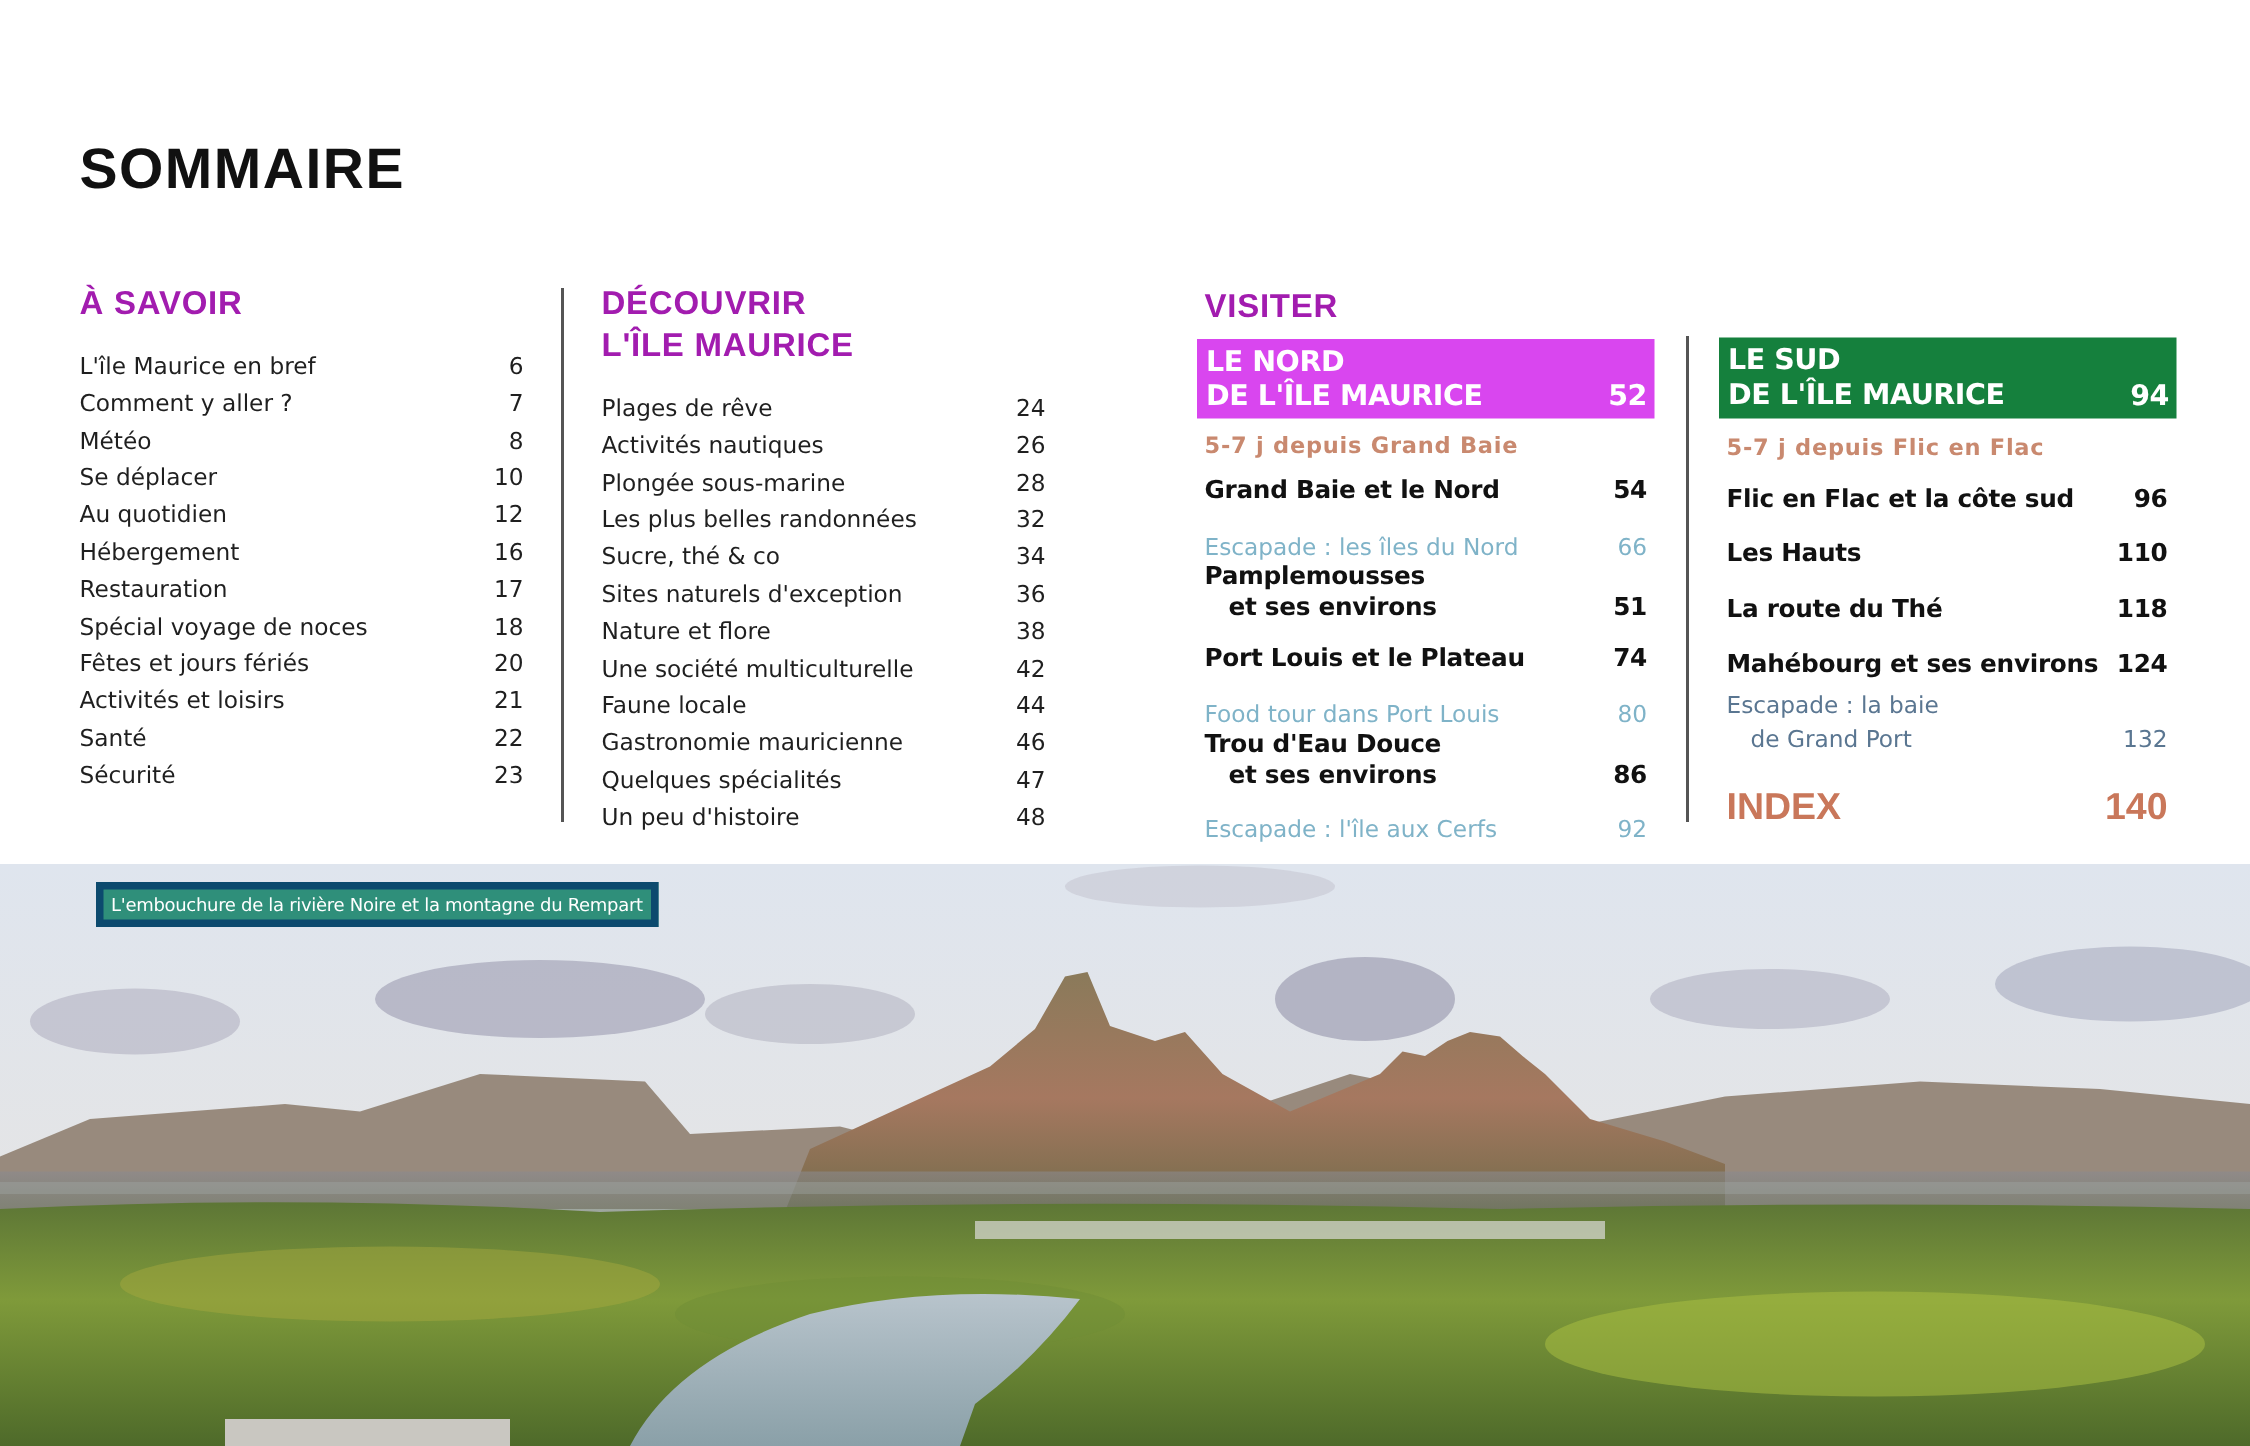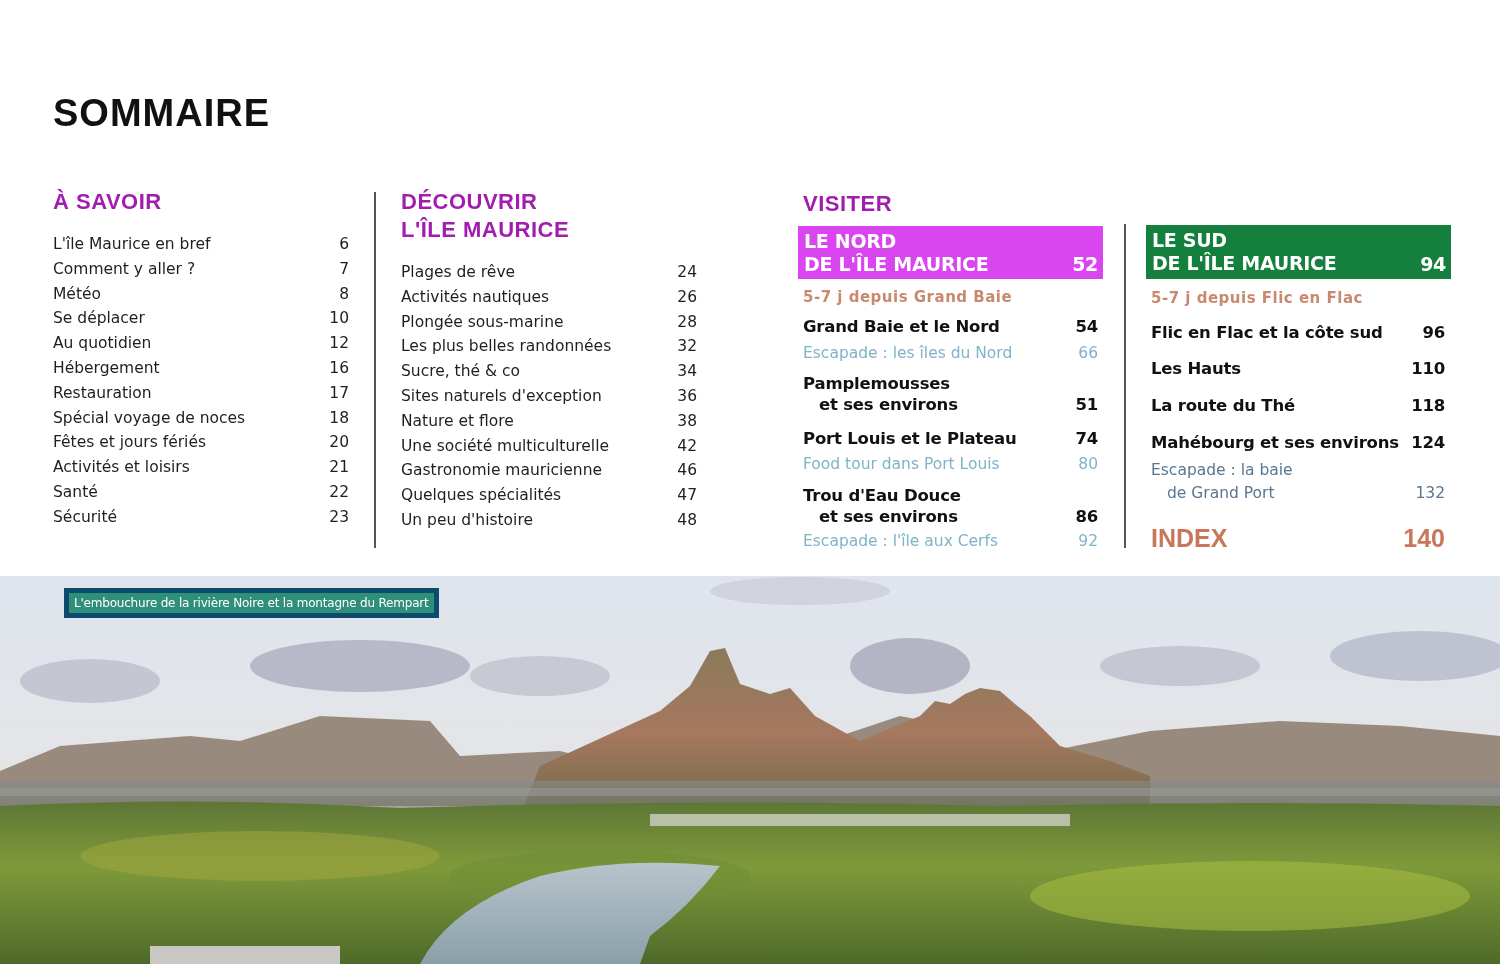--- a/index.html
+++ b/index.html
@@ -49,21 +49,21 @@
       position: absolute; font-size: 15px; font-weight: 700; color: #c9896f; letter-spacing: 0.5px;
     }
     .itin-nord { left: 803px; top: 288px; }
     .itin-sud  { left: 1151px; top: 289px; }
 
     .entry {
       position: absolute; display: flex; justify-content: space-between; align-items: flex-end;
       font-size: 16.5px; font-weight: 700; color: #111; line-height: 21px; letter-spacing: -0.2px;
     }
     .entry .e-label { white-space: pre-line; }
-    .entry.sub { font-weight: 400; font-size: 15.5px; color: #7fb3c8; letter-spacing: 0; }
+    .entry.sub { font-weight: 400; font-size: 15.5px; color: #7fb3c8; letter-spacing: 0; margin-top: 12px; }
     .entry.sub-sud { font-weight: 400; font-size: 15.5px; color: #5a7691; letter-spacing: 0; }
     .nord-entry { left: 803px; width: 295px; }
     .sud-entry  { left: 1151px; width: 294px; }
     .indent2 { display: block; padding-left: 16px; }
 
     .index-row {
       position: absolute; left: 1151px; top: 524px; width: 294px;
       display: flex; justify-content: space-between;
       font-family: "Liberation Sans", sans-serif; font-weight: 700; color: #c9775a; font-size: 25px;
     }
@@ -171,20 +171,24 @@
         <span>Sites naturels d'exception</span>
         <span class="toc-num">36</span>
       </li>
       <li class="toc-row">
         <span>Nature et flore</span>
         <span class="toc-num">38</span>
       </li>
       <li class="toc-row">
         <span>Une société multiculturelle</span>
         <span class="toc-num">42</span>
+      </li>
+      <li class="toc-row">
+        <span>Faune locale</span>
+        <span class="toc-num">44</span>
       </li>
       <li class="toc-row">
         <span>Gastronomie mauricienne</span>
         <span class="toc-num">46</span>
       </li>
       <li class="toc-row">
         <span>Quelques spécialités</span>
         <span class="toc-num">47</span>
       </li>
       <li class="toc-row">

